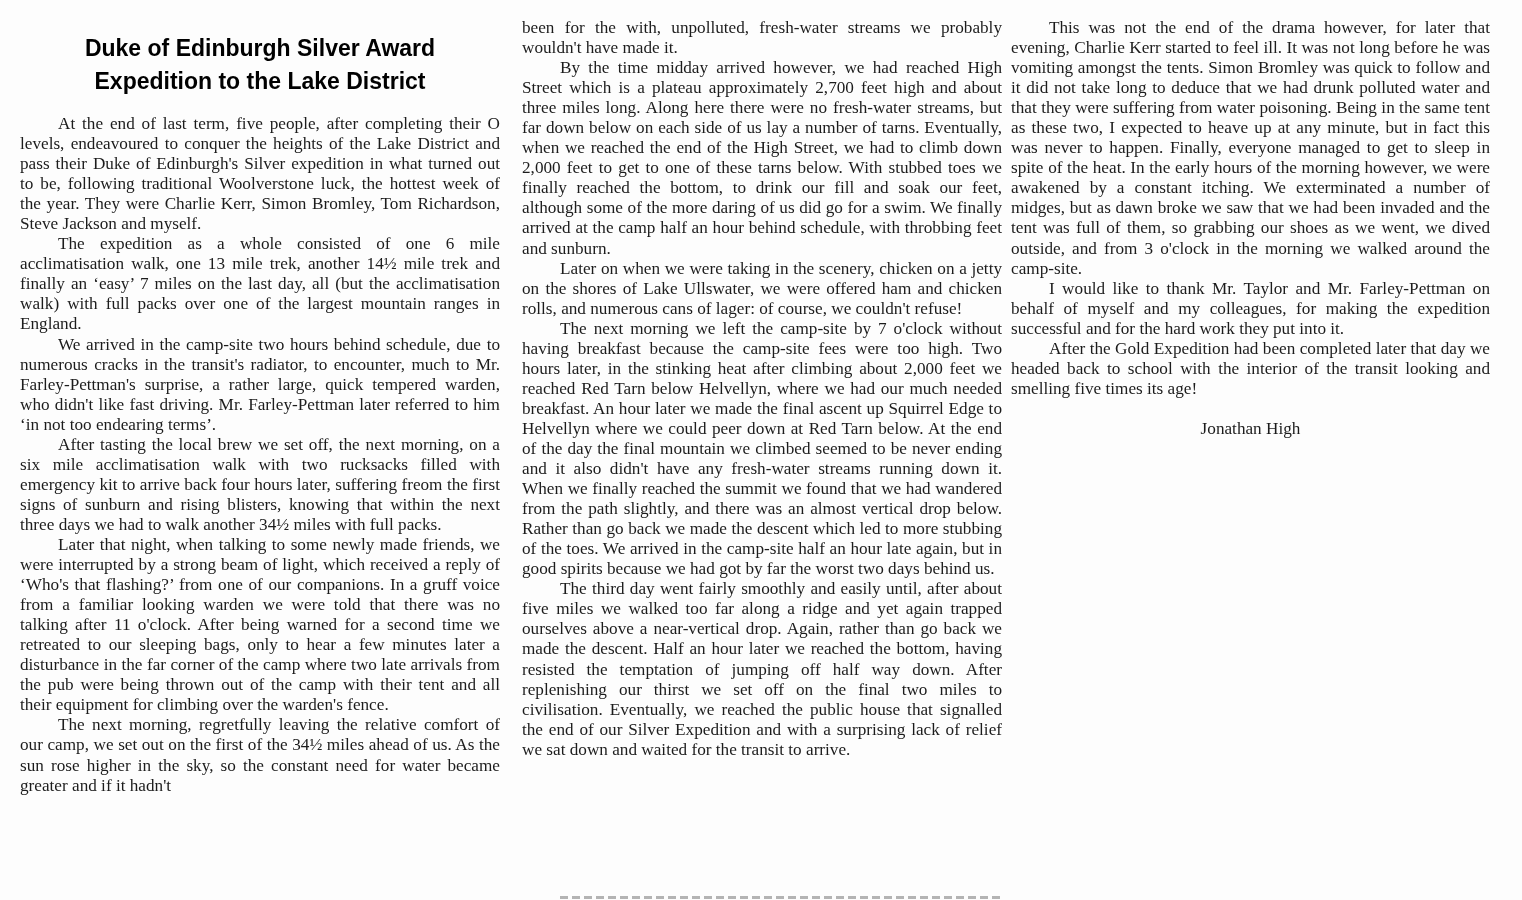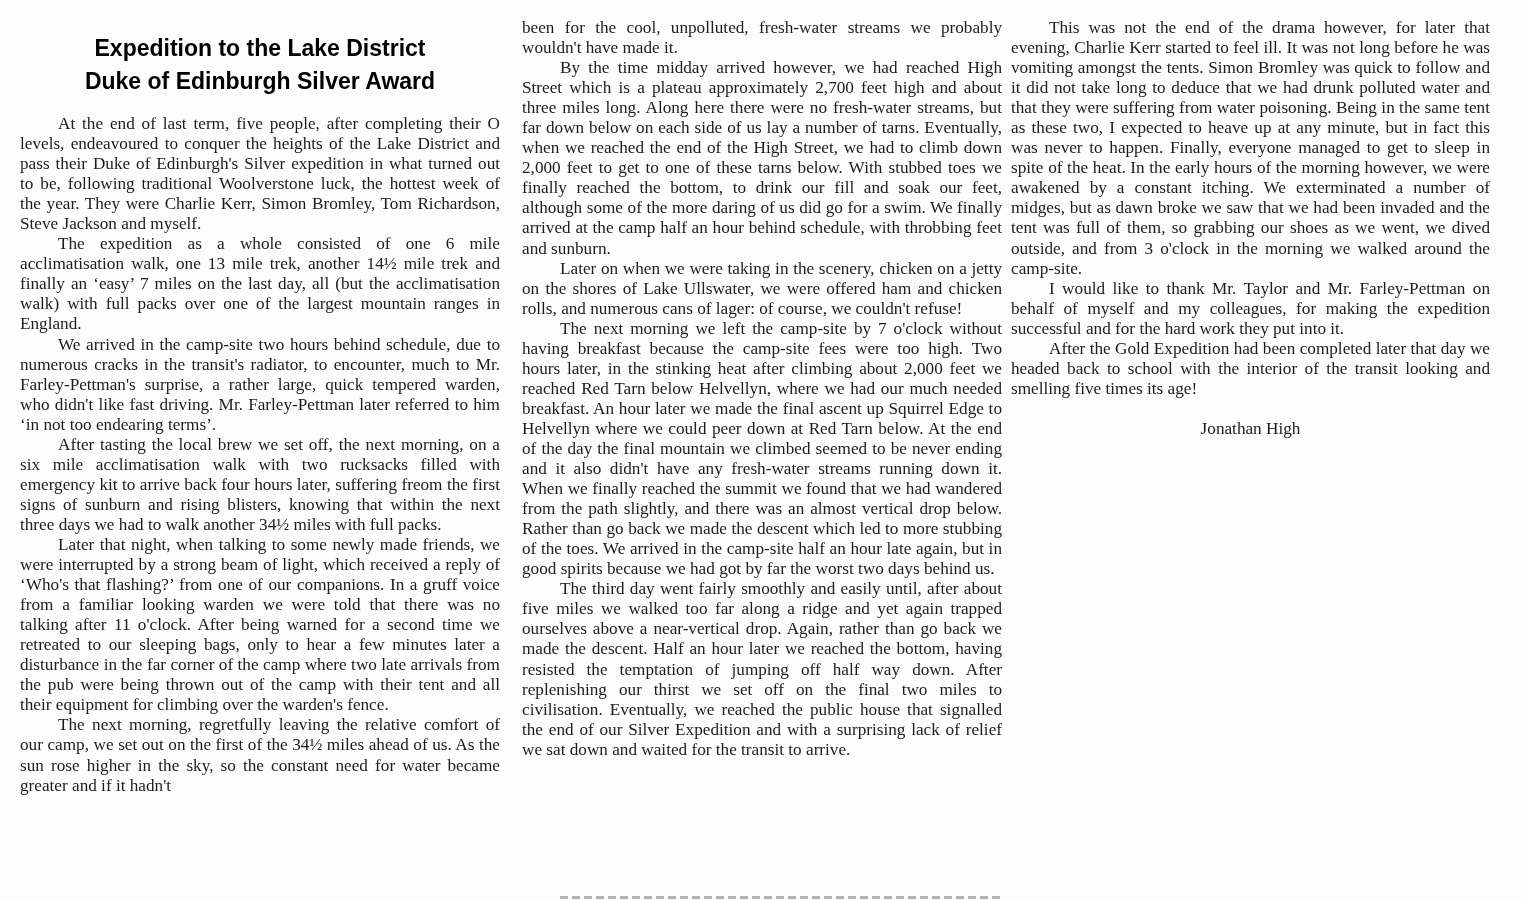--- a/index.html
+++ b/index.html
@@ -71,33 +71,33 @@
     opacity: 0.5;
   }
 </style>
 </head>
 <body>
 
 <div class="page">
 
   <div class="col col-1">
     <h1 class="title">
+      <span>Duke of Edinburgh Silver Award</span>
       <span>Expedition to the Lake District</span>
-      <span>Duke of Edinburgh Silver Award</span>
     </h1>
     <p>At the end of last term, five people, after completing their O levels, endeavoured to conquer the heights of the Lake District and pass their Duke of Edinburgh's Silver expedition in what turned out to be, following traditional Woolverstone luck, the hottest week of the year. They were Charlie Kerr, Simon Bromley, Tom Richardson, Steve Jackson and myself.</p>
     <p>The expedition as a whole consisted of one 6 mile acclimatisation walk, one 13 mile trek, another 14½ mile trek and finally an ‘easy’ 7 miles on the last day, all (but the acclimatisation walk) with full packs over one of the largest mountain ranges in England.</p>
     <p>We arrived in the camp-site two hours behind schedule, due to numerous cracks in the transit's radiator, to encounter, much to Mr. Farley-Pettman's surprise, a rather large, quick tempered warden, who didn't like fast driving. Mr. Farley-Pettman later referred to him ‘in not too endearing terms’.</p>
     <p>After tasting the local brew we set off, the next morning, on a six mile acclimatisation walk with two rucksacks filled with emergency kit to arrive back four hours later, suffering freom the first signs of sunburn and rising blisters, knowing that within the next three days we had to walk another 34½ miles with full packs.</p>
     <p>Later that night, when talking to some newly made friends, we were interrupted by a strong beam of light, which received a reply of ‘Who's that flashing?’ from one of our companions. In a gruff voice from a familiar looking warden we were told that there was no talking after 11 o'clock. After being warned for a second time we retreated to our sleeping bags, only to hear a few minutes later a disturbance in the far corner of the camp where two late arrivals from the pub were being thrown out of the camp with their tent and all their equipment for climbing over the warden's fence.</p>
     <p>The next morning, regretfully leaving the relative comfort of our camp, we set out on the first of the 34½ miles ahead of us. As the sun rose higher in the sky, so the constant need for water became greater and if it hadn't</p>
   </div>
 
   <div class="col col-2">
-    <p class="cont">been for the cool, unpolluted, fresh-water streams we probably wouldn't have made it.</p>
+    <p class="cont">been for the with, unpolluted, fresh-water streams we probably wouldn't have made it.</p>
     <p>By the time midday arrived however, we had reached High Street which is a plateau approximately 2,700 feet high and about three miles long. Along here there were no fresh-water streams, but far down below on each side of us lay a number of tarns. Eventually, when we reached the end of the High Street, we had to climb down 2,000 feet to get to one of these tarns below. With stubbed toes we finally reached the bottom, to drink our fill and soak our feet, although some of the more daring of us did go for a swim. We finally arrived at the camp half an hour behind schedule, with throbbing feet and sunburn.</p>
     <p>Later on when we were taking in the scenery, chicken on a jetty on the shores of Lake Ullswater, we were offered ham and chicken rolls, and numerous cans of lager: of course, we couldn't refuse!</p>
     <p>The next morning we left the camp-site by 7 o'clock without having breakfast because the camp-site fees were too high. Two hours later, in the stinking heat after climbing about 2,000 feet we reached Red Tarn below Helvellyn, where we had our much needed breakfast. An hour later we made the final ascent up Squirrel Edge to Helvellyn where we could peer down at Red Tarn below. At the end of the day the final mountain we climbed seemed to be never ending and it also didn't have any fresh-water streams running down it. When we finally reached the summit we found that we had wandered from the path slightly, and there was an almost vertical drop below. Rather than go back we made the descent which led to more stubbing of the toes. We arrived in the camp-site half an hour late again, but in good spirits because we had got by far the worst two days behind us.</p>
     <p>The third day went fairly smoothly and easily until, after about five miles we walked too far along a ridge and yet again trapped ourselves above a near-vertical drop. Again, rather than go back we made the descent. Half an hour later we reached the bottom, having resisted the temptation of jumping off half way down. After replenishing our thirst we set off on the final two miles to civilisation. Eventually, we reached the public house that signalled the end of our Silver Expedition and with a surprising lack of relief we sat down and waited for the transit to arrive.</p>
   </div>
 
   <div class="cutoff">
       <div></div>
     </div>
 

